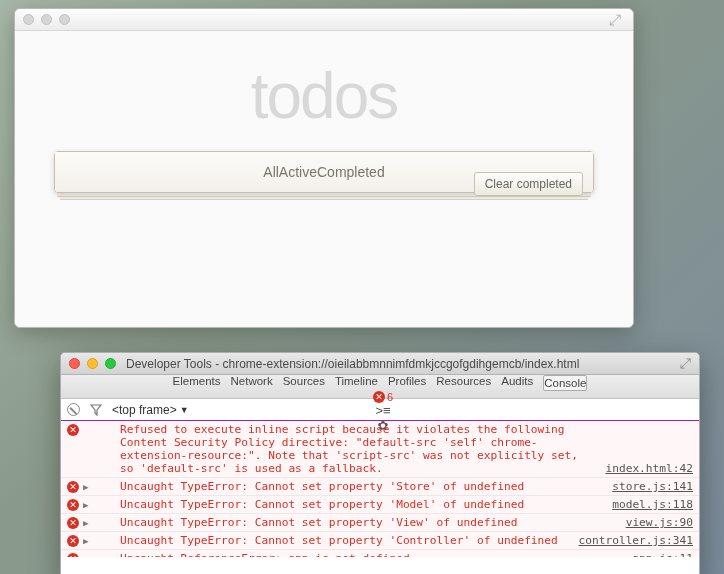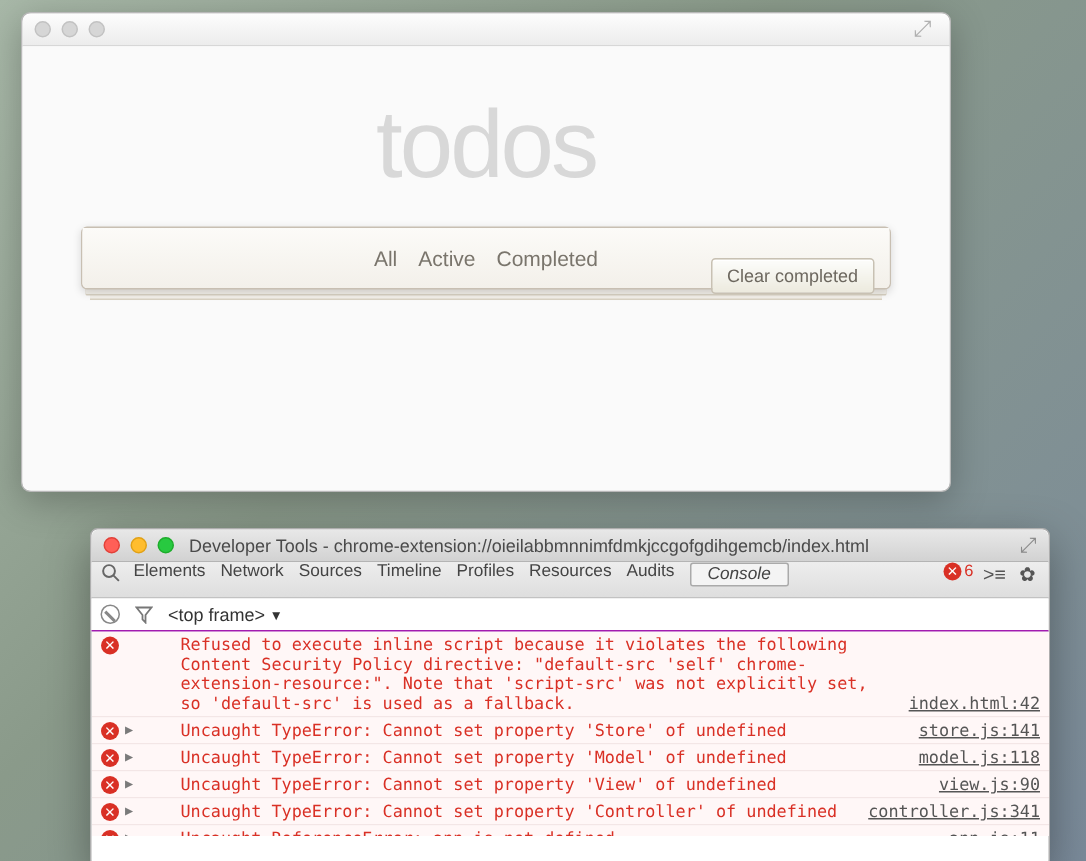--- a/index.html
+++ b/index.html
@@ -83,21 +83,21 @@
     background: transparent;
   }
   .filters-row {
     display:flex; align-items:center; justify-content:center;
     height: 40px;
     background: linear-gradient(#fcfbf8,#f3f0ea);
     border-radius: 0 0 3px 3px;
     position:relative;
     font-size: 14px; color:#7a756c;
   }
-  .filters { display:flex; gap:14px; }
+  .filters { display:flex; }
   .clear-btn {
     position:absolute; right:10px; top:20px;
     padding: 4px 10px;
     font-size:12px; color:#6d685f;
     background: linear-gradient(#fdfdfb,#eceade);
     border: 1px solid #c8c1b3;
     border-radius: 3px;
     box-shadow: inset 0 1px 0 #fff;
   }
 
@@ -126,28 +126,28 @@
   .t-red { width:11px;height:11px;border-radius:50%;background:#ff5f57;border:1px solid #e24038;}
   .t-yel { width:11px;height:11px;border-radius:50%;background:#ffbd2e;border:1px solid #e1a116;}
   .t-grn { width:11px;height:11px;border-radius:50%;background:#28c940;border:1px solid #1dad2b;}
   .dev-title-text { white-space:nowrap; overflow:hidden; text-overflow:ellipsis; flex:1; }
   .dev-titlebar-expand { color:#8a8a8a; font-size:14px; margin-left:6px; }
 
   .dev-toolbar {
     height: 24px;
     background: linear-gradient(#ededed,#dedede);
     border-bottom:1px solid #c2c2c2;
-    display:flex; align-items:flex-start;
+    display:flex; align-items:center;
     padding: 0 6px;
-    font-size: 11.5px; color:#333;
+    font-size: 11.5px; color:#333;flex-direction:column;
   }
   .search-ic { width:14px;height:14px;margin-right:8px; }
   .tabs { display:flex; gap:10px; flex:1; }
   .tab { color:#444; }
-  .tab.active { border:1px solid #aaa; border-radius:2px; padding:1px 11px; background:#f4f4f4;font-style:italic; }
+  .tab.active { border:1px solid #aaa; border-radius:2px; padding:1px 0; background:#f4f4f4; }
   .err-badge {
     display:flex; align-items:center; gap:2px; margin-left:6px;
     color:#d93025; font-size:11px;
   }
   .err-badge-circle { width:12px;height:12px;border-radius:50%;background:#d93025;color:#fff;display:flex;align-items:center;justify-content:center;font-size:9px;}
   .drawer-ic, .gear-ic { width:16px;text-align:center; color:#555; font-size:13px; margin-left:6px;}
 
   .dev-subbar {
     height: 22px;
     border-bottom:1px solid #a21caf;

